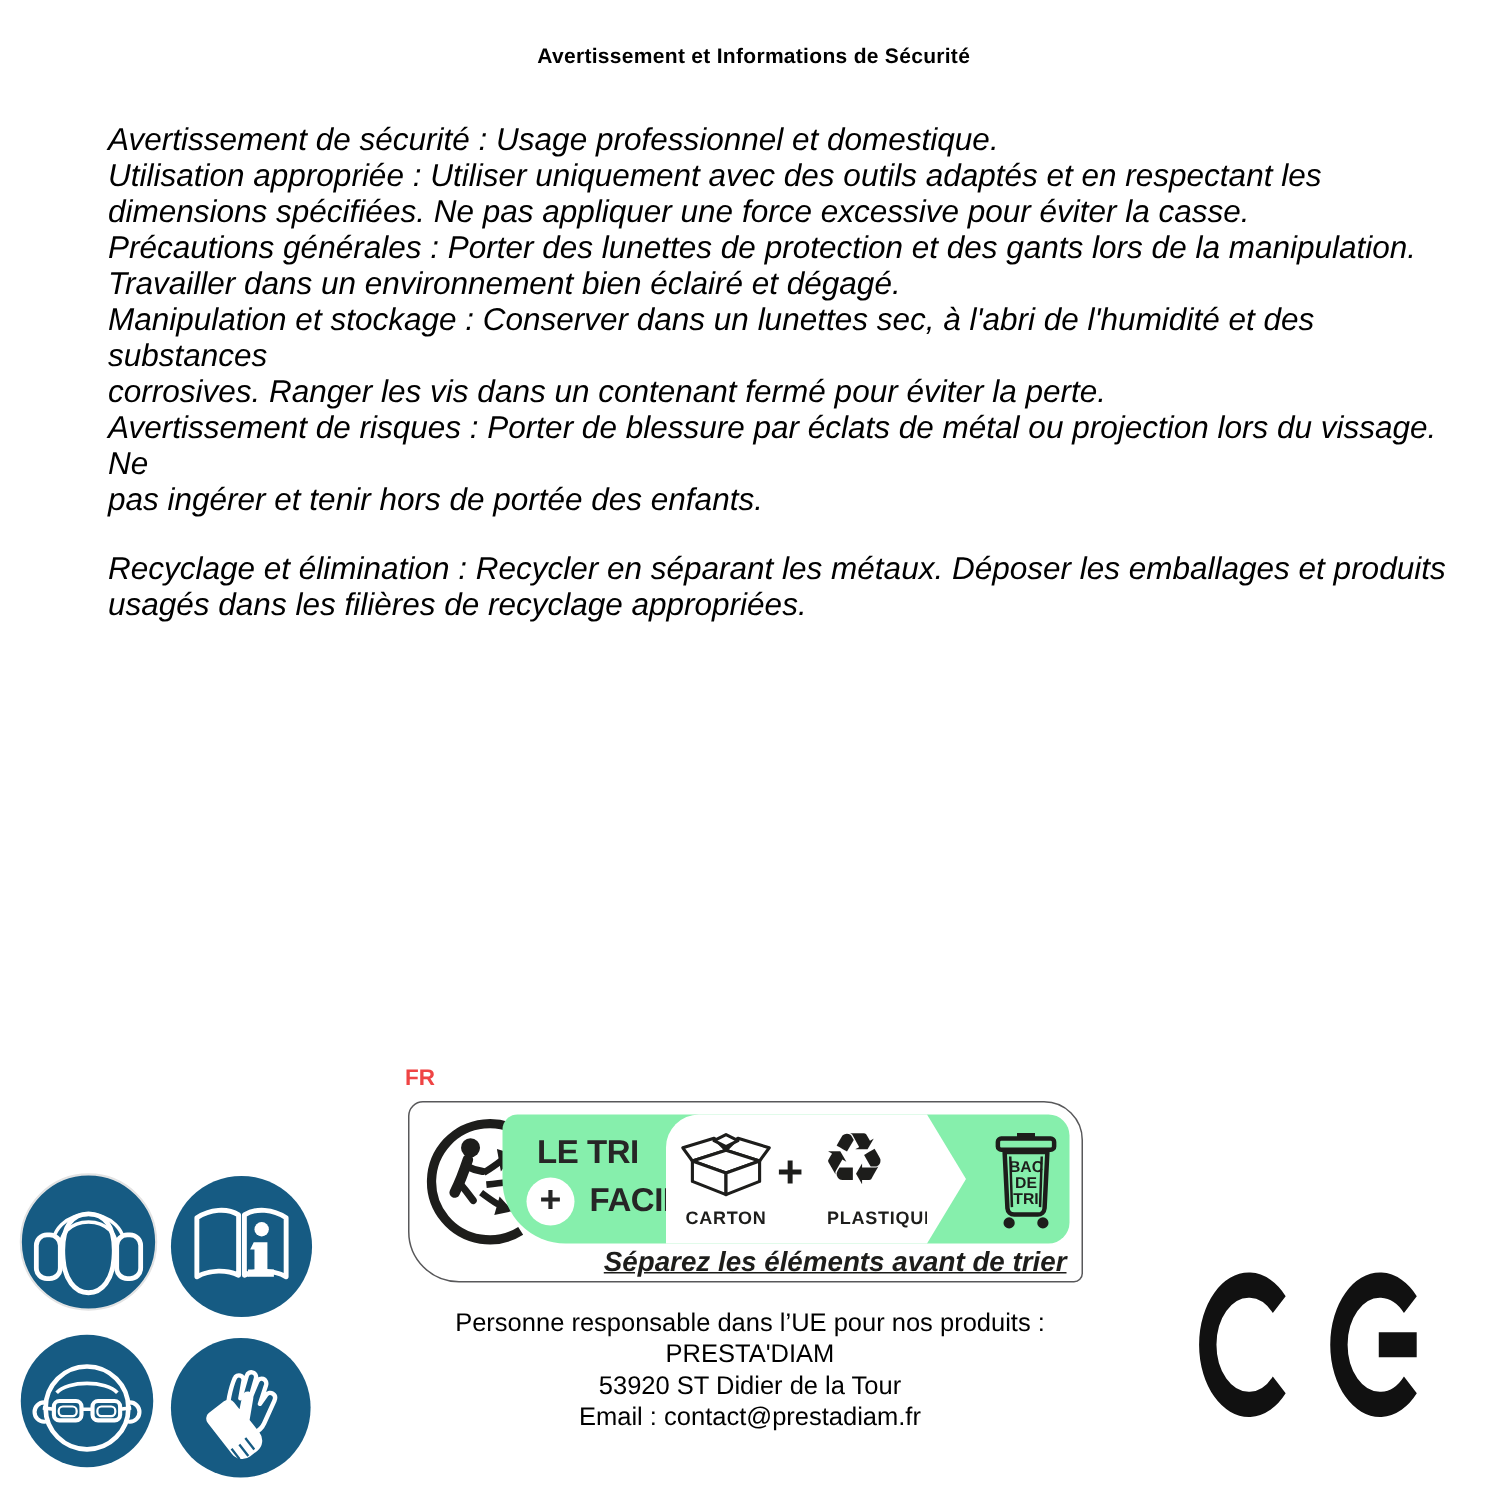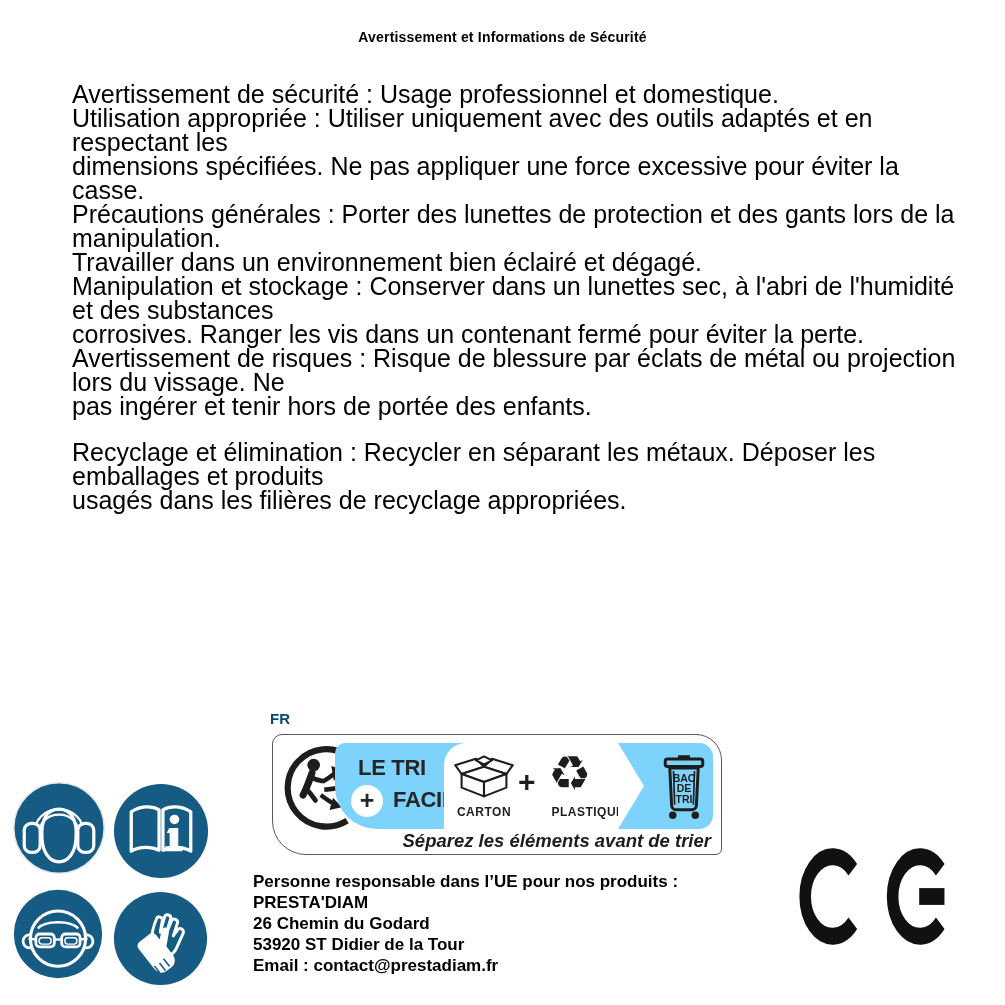--- a/index.html
+++ b/index.html
@@ -6,76 +6,76 @@
   body{
     width:1005px;height:1005px;background:#ffffff;position:relative;
     font-family:"Liberation Sans", sans-serif;color:#000;overflow:hidden;
   }
   .abs{position:absolute;}
   #doc-title{
     top:29px;left:0;width:1005px;text-align:center;
     font-size:14px;font-weight:bold;letter-spacing:.2px;
   }
   #body-text{
-    left:72px;top:82px;width:900px;font-size:25px;line-height:24px;
+    left:72px;top:82px;width:900px;font-size:21px;line-height:24px;font-style:italic;
   }
   #body-text p{margin:0;white-space:pre-line;}
   #body-text p.gap{margin-top:22px;}
 
   
-  #fr-label{left:270px;top:710px;font-size:15px;font-weight:bold;color:#0c4a6e;}
+  #fr-label{left:270px;top:710px;font-size:15px;font-weight:bold;color:#ef4444;}
   #triman-banner{
     left:272px;top:734px;width:450px;height:121px;background:#fff;
     border:1.6px solid #58585a;border-radius:10px 26px 6px 34px;box-sizing:border-box;
   }
   #yellow-band{
-    left:62px;top:8px;width:378px;height:86px;background:#7dd3fc;
+    left:62px;top:8px;width:378px;height:86px;background:#86efac;
     border-radius:10px 14px 14px 42px;
   }
   .band-head{font-weight:800;color:#262626;font-size:22px;letter-spacing:-.3px;line-height:22px;}
   #le-tri{left:23px;top:14px;}
   #facile{left:58px;top:46px;}
   #plus-circle{
     left:16px;top:42px;width:32px;height:32px;border-radius:50%;background:#fff;
     text-align:center;line-height:31px;font-size:25px;font-weight:800;color:#262626;
   }
   #white-chevron{left:109px;top:0;width:174px;height:86px;background:#fff;border-radius:22px 0 0 0;}
   #white-chevron-tip{left:283px;top:0;width:26px;height:86px;background:#fff;
     -webkit-clip-path:polygon(0 0,100% 50%,0 100%);clip-path:polygon(0 0,100% 50%,0 100%);}
   .mat-label{font-size:12px;font-weight:bold;color:#1d1d1b;letter-spacing:.5px;text-align:center;}
   #carton-label{left:2px;top:62px;width:76px;}
   #plastique-label{left:102px;top:62px;width:84px;}
   #mid-plus{left:74px;top:22px;font-size:30px;font-weight:800;color:#1d1d1b;}
   #recycle-glyph{left:104px;top:2px;font-family:"DejaVu Sans",sans-serif;font-size:48px;line-height:56px;color:#1d1d1b;}
   #tagline{
-    right:10px;top:95px;font-style:italic;font-weight:600;font-size:18.5px;color:#1d1d1b;
+    right:10px;top:95px;font-style:italic;font-weight:600;font-size:18.5px;color:#1d1d1b;text-decoration:underline;
   }
 
   
   #footer-block{
-    left:253px;top:871px;width:494px;
-    font-size:17px;line-height:21px;font-weight:bold;
+    left:253px;top:871px;width:494px;text-align:center;
+    font-size:17px;line-height:21px;font-weight:normal;
   }
   
   #ce-mark{left:797px;top:843px;}
 </style>
 </head>
 <body>
 
 <div id="doc-title" class="abs">Avertissement et Informations de Sécurité</div>
 
 <div id="body-text" class="abs">
   <p>Avertissement de sécurité : Usage professionnel et domestique.</p>
   <p>Utilisation appropriée : Utiliser uniquement avec des outils adaptés et en respectant les
 dimensions spécifiées. Ne pas appliquer une force excessive pour éviter la casse.</p>
   <p>Précautions générales : Porter des lunettes de protection et des gants lors de la manipulation.
 Travailler dans un environnement bien éclairé et dégagé.</p>
   <p>Manipulation et stockage : Conserver dans un lunettes sec, à l'abri de l'humidité et des substances
 corrosives. Ranger les vis dans un contenant fermé pour éviter la perte.</p>
-  <p>Avertissement de risques : Risque de blessure par éclats de métal ou projection lors du vissage. Ne
+  <p>Avertissement de risques : Porter de blessure par éclats de métal ou projection lors du vissage. Ne
 pas ingérer et tenir hors de portée des enfants.</p>
   <p class="gap">Recyclage et élimination : Recycler en séparant les métaux. Déposer les emballages et produits
 usagés dans les filières de recyclage appropriées.</p>
 </div>
 
 <div id="fr-label" class="abs">FR</div>
 
 <div id="triman-banner" class="abs">
 
   <svg class="abs" style="left:9px;top:9px" width="88" height="88" viewBox="0 0 100 100">
@@ -173,21 +173,20 @@
   </g>
   <g transform="rotate(-38 44 64)">
     <path d="M33,46 h18 a5,5 0 0 1 5,5 v6 l7,-6 c4,-3.5 9,2 5,6 l-11,10 v11 a9,9 0 0 1 -9,9 h-6 a9,9 0 0 1 -9,-9 V51 a5,5 0 0 1 5,-5 Z" fill="#ffffff"></path>
     <path d="M35,84 v-9 M41,86 v-10 M47,85 v-10" stroke="#165b83" stroke-width="1.6"></path>
   </g>
 </svg>
 
 <div id="footer-block" class="abs">
   <div>Personne responsable dans l’UE pour nos produits :</div>
   <div>PRESTA'DIAM</div>
-  <div>26 Chemin du Godard</div>
   <div>53920 ST Didier de la Tour</div>
   <div>Email : contact@prestadiam.fr</div>
 </div>
 
 <svg id="ce-mark" class="abs" width="158" height="107" viewBox="0 0 300 140" preserveAspectRatio="none">
   <path d="M106,35 A52,52 0 1 0 106,105" fill="none" stroke="#111111" stroke-width="22"></path>
   <path d="M272,35 A52,52 0 1 0 272,105" fill="none" stroke="#111111" stroke-width="22"></path>
   <path d="M232,70 H280" stroke="#111111" stroke-width="22"></path>
 </svg>
 

